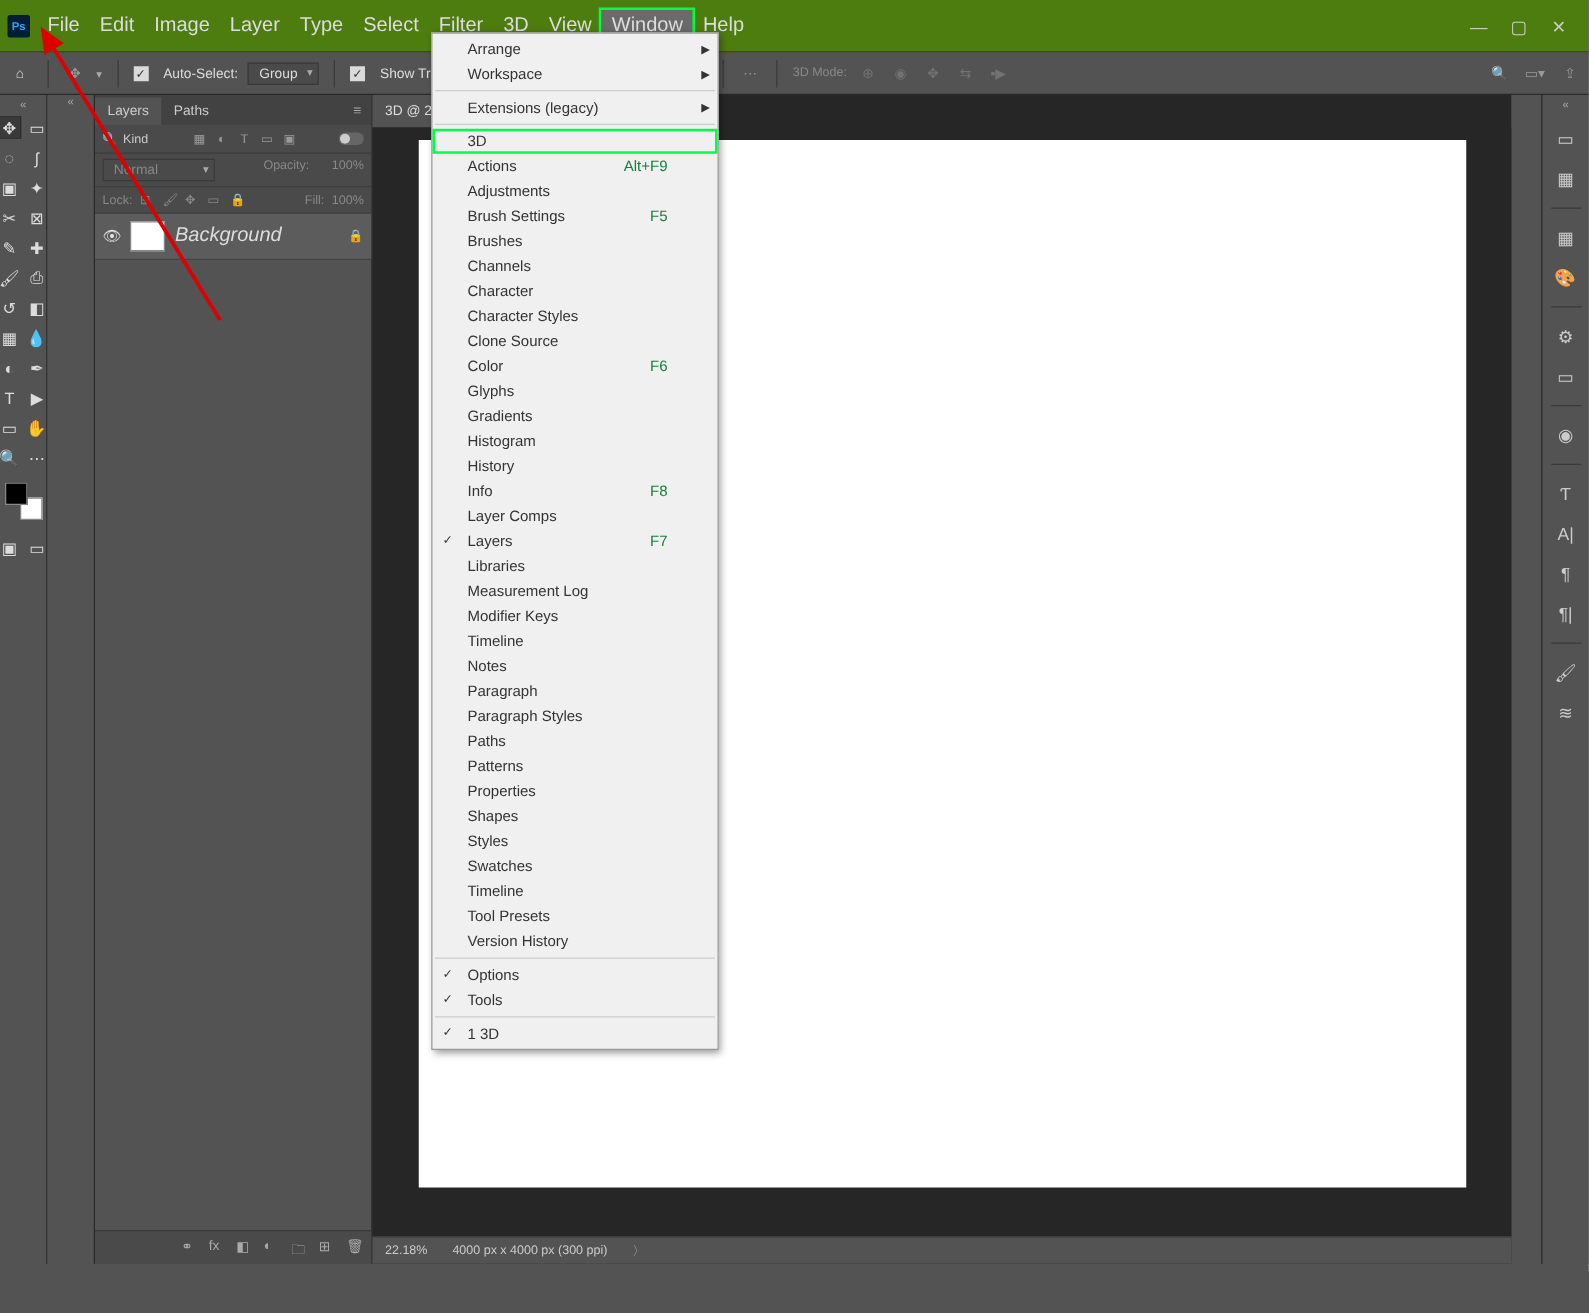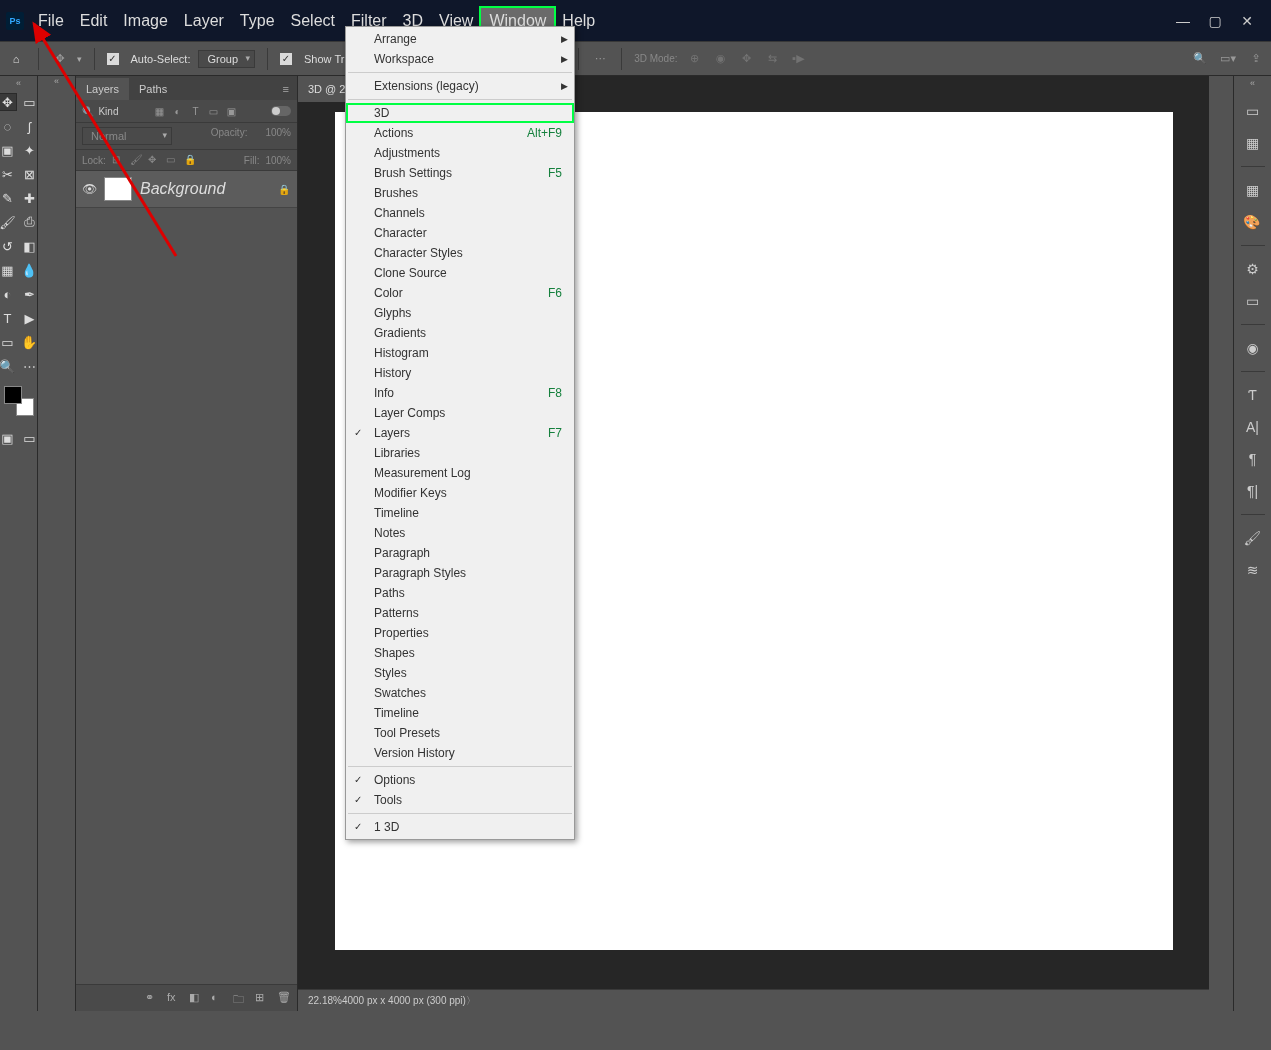--- a/index.html
+++ b/index.html
@@ -1,17 +1,17 @@
 <!DOCTYPE html>
 <html><head>
 <meta charset="utf-8">
 <style>
 *{margin:0;padding:0;box-sizing:border-box;font-family:'Segoe UI',Tahoma,sans-serif;user-select:none}
 body{background:#535353;width:1271px;height:1050px;overflow:hidden;position:relative;color:#ddd;font-size:11px}
-.menubar{background:#0f172a;height:42px;display:flex;align-items:center;padding:0 6px;border-bottom:1px solid #383838}
+.menubar{background:#4d7c0f;height:42px;display:flex;align-items:center;padding:0 6px;border-bottom:1px solid #383838}
 .ps-logo{width:18px;height:18px;background:#001e36;color:#31a8ff;font-size:9px;font-weight:bold;display:flex;align-items:center;justify-content:center;margin-right:6px;border-radius:2px}
 .menu-item{padding:4px 8px;font-size:16px;cursor:pointer}
 .menu-item.open{background:#6a6a6a;outline:2px solid #00ff44}
 .win-controls{margin-left:auto;display:flex;gap:16px;padding-right:10px}
 .win-btn{width:16px;height:16px;display:flex;align-items:center;justify-content:center;font-size:14px;color:#ccc}
 .optbar{background:#535353;height:34px;display:flex;align-items:center;padding:0 6px;border-bottom:1px solid #2a2a2a;gap:8px}
 .optbar .home{width:20px;height:20px;display:flex;align-items:center;justify-content:center}
 .optbar .sep{width:1px;height:22px;background:#3a3a3a;margin:0 4px}
 .chk{width:12px;height:12px;background:#dadada;display:inline-flex;align-items:center;justify-content:center;color:#333;font-size:10px;margin-right:4px}
 .select-box{background:#4a4a4a;border:1px solid #3a3a3a;padding:2px 16px 2px 8px;font-size:11px;position:relative}
@@ -45,28 +45,28 @@
 .layer-eye{width:14px;font-size:12px}
 .layer-thumb{width:28px;height:24px;background:#fff;border:1px solid #888}
 .layer-name{font-style:italic;font-size:16px;flex:1}
 .layer-lock{font-size:10px;color:#aaa}
 .layers-footer{margin-top:auto;display:flex;gap:8px;padding:6px;background:#4a4a4a;border-top:1px solid #3a3a3a;justify-content:flex-end}
 .lf-icon{width:14px;height:14px;color:#aaa;font-size:11px}
 .canvas-area{flex:1;background:#262626;display:flex;flex-direction:column;position:relative}
 .doc-tab{background:#535353;height:26px;display:flex;align-items:center;padding:0 10px;font-size:11px;color:#ddd;width:fit-content}
 .canvas-bg{flex:1;background:#262626;display:flex;align-items:flex-start;justify-content:center;padding-top:10px}
 .canvas{width:838px;height:838px;background:#fff}
-.statusbar{height:22px;background:#535353;display:flex;align-items:center;padding:0 10px;font-size:10px;color:#ccc;border-top:1px solid #3a3a3a}
+.statusbar{height:22px;background:#535353;display:flex;align-items:center;padding:0 10px;font-size:10px;color:#ccc;gap:20px;border-top:1px solid #3a3a3a}
 .right-col{width:38px;background:#535353;border-left:1px solid #2a2a2a;display:flex;flex-direction:column;align-items:center;padding-top:2px;gap:14px}
 .right-collapse{height:10px;font-size:9px;color:#aaa}
 .rp-icon{width:20px;height:18px;color:#ccc;font-size:14px;display:flex;align-items:center;justify-content:center}
 .rp-sep{width:24px;height:1px;background:#3a3a3a}
 
 .dropdown{position:absolute;top:26px;left:345px;width:230px;background:#f0f0f0;color:#333;border:1px solid #999;box-shadow:2px 2px 6px rgba(0,0,0,.4);font-size:12px;padding:2px 0;z-index:100}
-.dd-item{padding:2px 12px 2px 28px;display:flex;position:relative;line-height:16px}
+.dd-item{padding:2px 40px 2px 28px;display:flex;position:relative;line-height:16px}
 .dd-item.hl{outline:2px solid #00ff44;outline-offset:-2px}
 .dd-short{margin-left:auto;color:#15803d}
 .dd-arrow{position:absolute;right:6px;font-size:9px}
 .dd-check{position:absolute;left:8px;font-size:10px}
 .dd-sep{height:1px;background:#ccc;margin:3px 2px}
 
 .arrow{position:absolute;z-index:50;pointer-events:none}
 </style>
 </head>
 <body>

